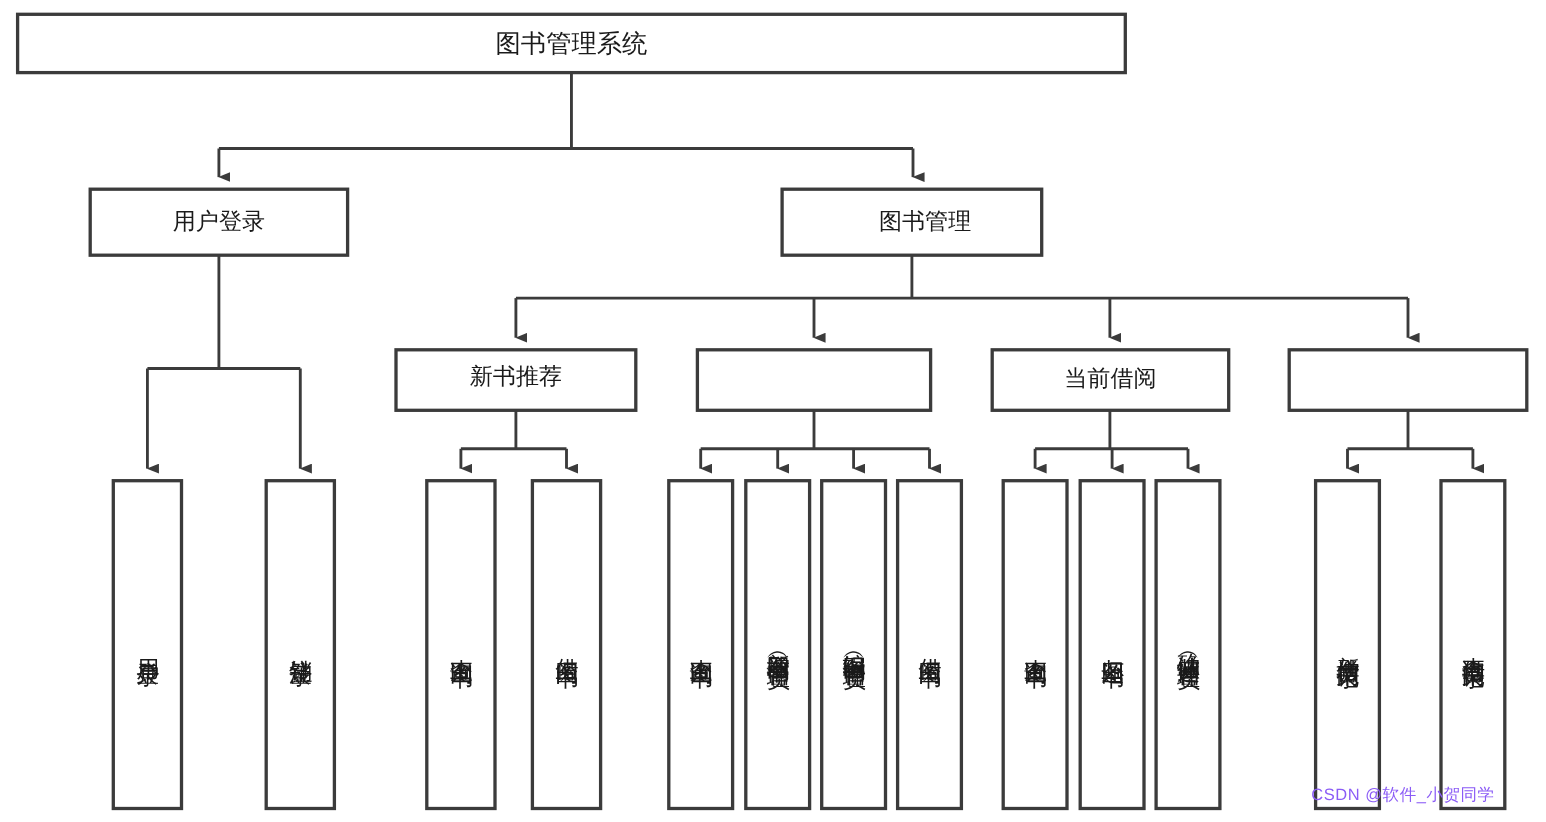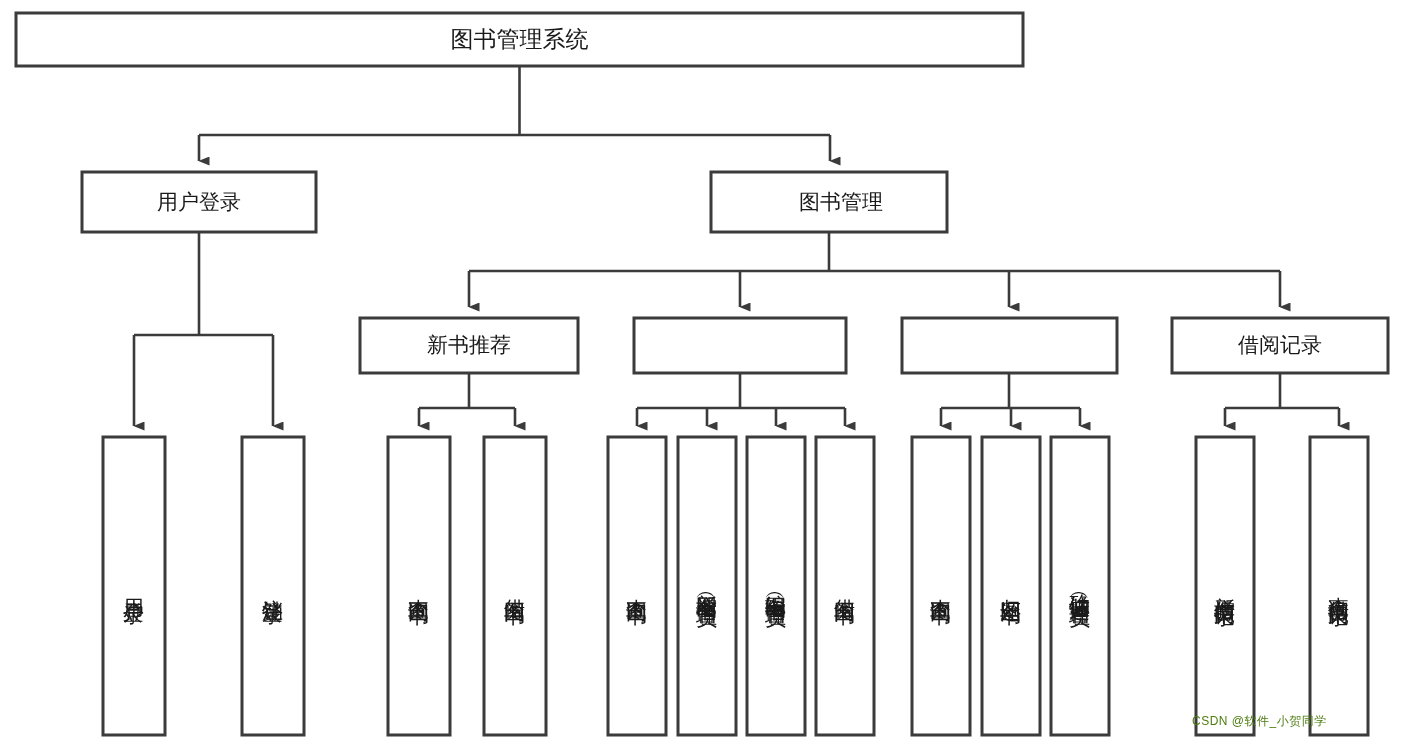--- a/index.html
+++ b/index.html
@@ -51,22 +51,22 @@
     text-align: center;
     pointer-events: none;
   }
   .title-label {
     font-size: 23px;
   }
   .watermark {
     position: absolute;
     left: 1192px;
     top: 713px;
-    font-size: 12px;
-    color: #4d7c0f;
+    font-size: 15px;
+    color: #8b5cf6;
     white-space: nowrap;
     letter-spacing: 0.5px;
   }
 </style>
 </head>
 <body>
 
 <div id="canvas">
 
   <svg id="diagram-svg" viewBox="0 0 1405 747">
@@ -148,22 +148,22 @@
       <rect x="1196" y="437" width="58" height="298"></rect>
       <rect x="1310" y="437" width="58" height="298"></rect>
     </g>
   </svg>
 
   <div class="node-label-h title-label" style="left:16px; top:13px; width:1007px; height:53px;">图书管理系统</div>
 
   <div class="node-label-h" style="left:82px; top:172px; width:234px; height:60px;">用户登录</div>
   <div class="node-label-h" style="left:711px; top:172px; width:260px; height:60px;">图书管理</div>
 
-  <div class="node-label-h" style="left:360px; top:318px; width:218px; height:55px;">新书推荐</div>
-  <div class="node-label-h" style="left:1172px; top:318px; width:216px; height:55px;">借阅记录</div>
+  <div class="node-label-h" style="left:360px; top:318px; width:218px; height:55px;font-family:Liberation Mono, monospace;">新书推荐</div>
+  <div class="node-label-h" style="left:902px; top:318px; width:215px; height:55px;">当前借阅</div>
 
   <div class="node-label-v" style="left:103px; top:437px; width:62px; height:298px;">用户登录</div>
   <div class="node-label-v" style="left:242px; top:437px; width:62px; height:298px;">注销登录</div>
 
   <div class="node-label-v" style="left:388px; top:437px; width:62px; height:298px;">查询图书</div>
   <div class="node-label-v" style="left:484px; top:437px; width:62px; height:298px;">借阅图书</div>
 
   <div class="node-label-v" style="left:608px; top:437px; width:58px; height:298px;">查询图书</div>
   <div class="node-label-v" style="left:678px; top:437px; width:58px; height:298px;">新增图书（管理员）</div>
   <div class="node-label-v" style="left:747px; top:437px; width:58px; height:298px;">编辑图书（管理员）</div>

